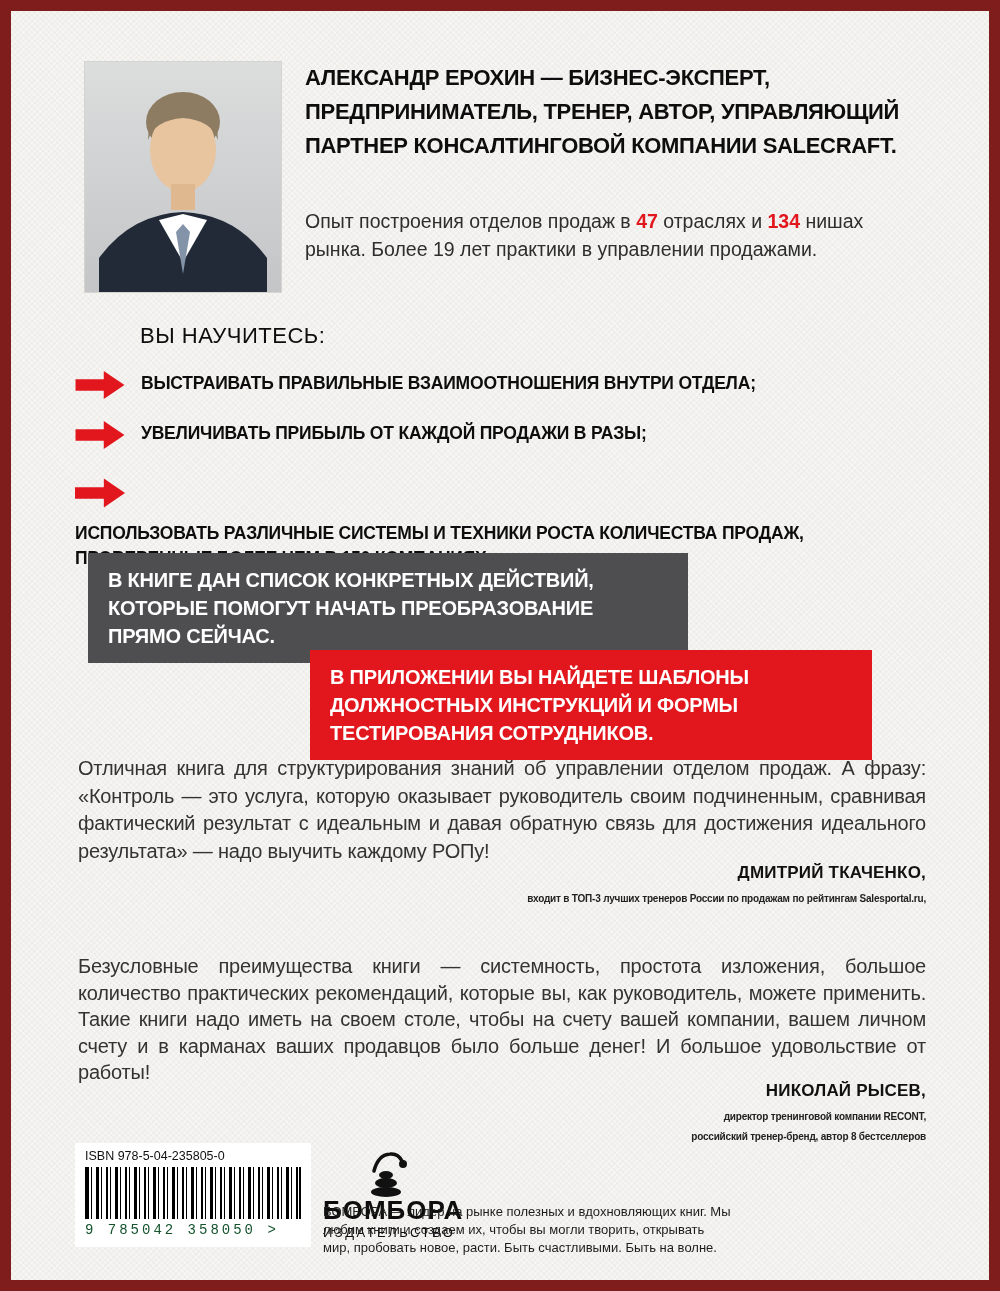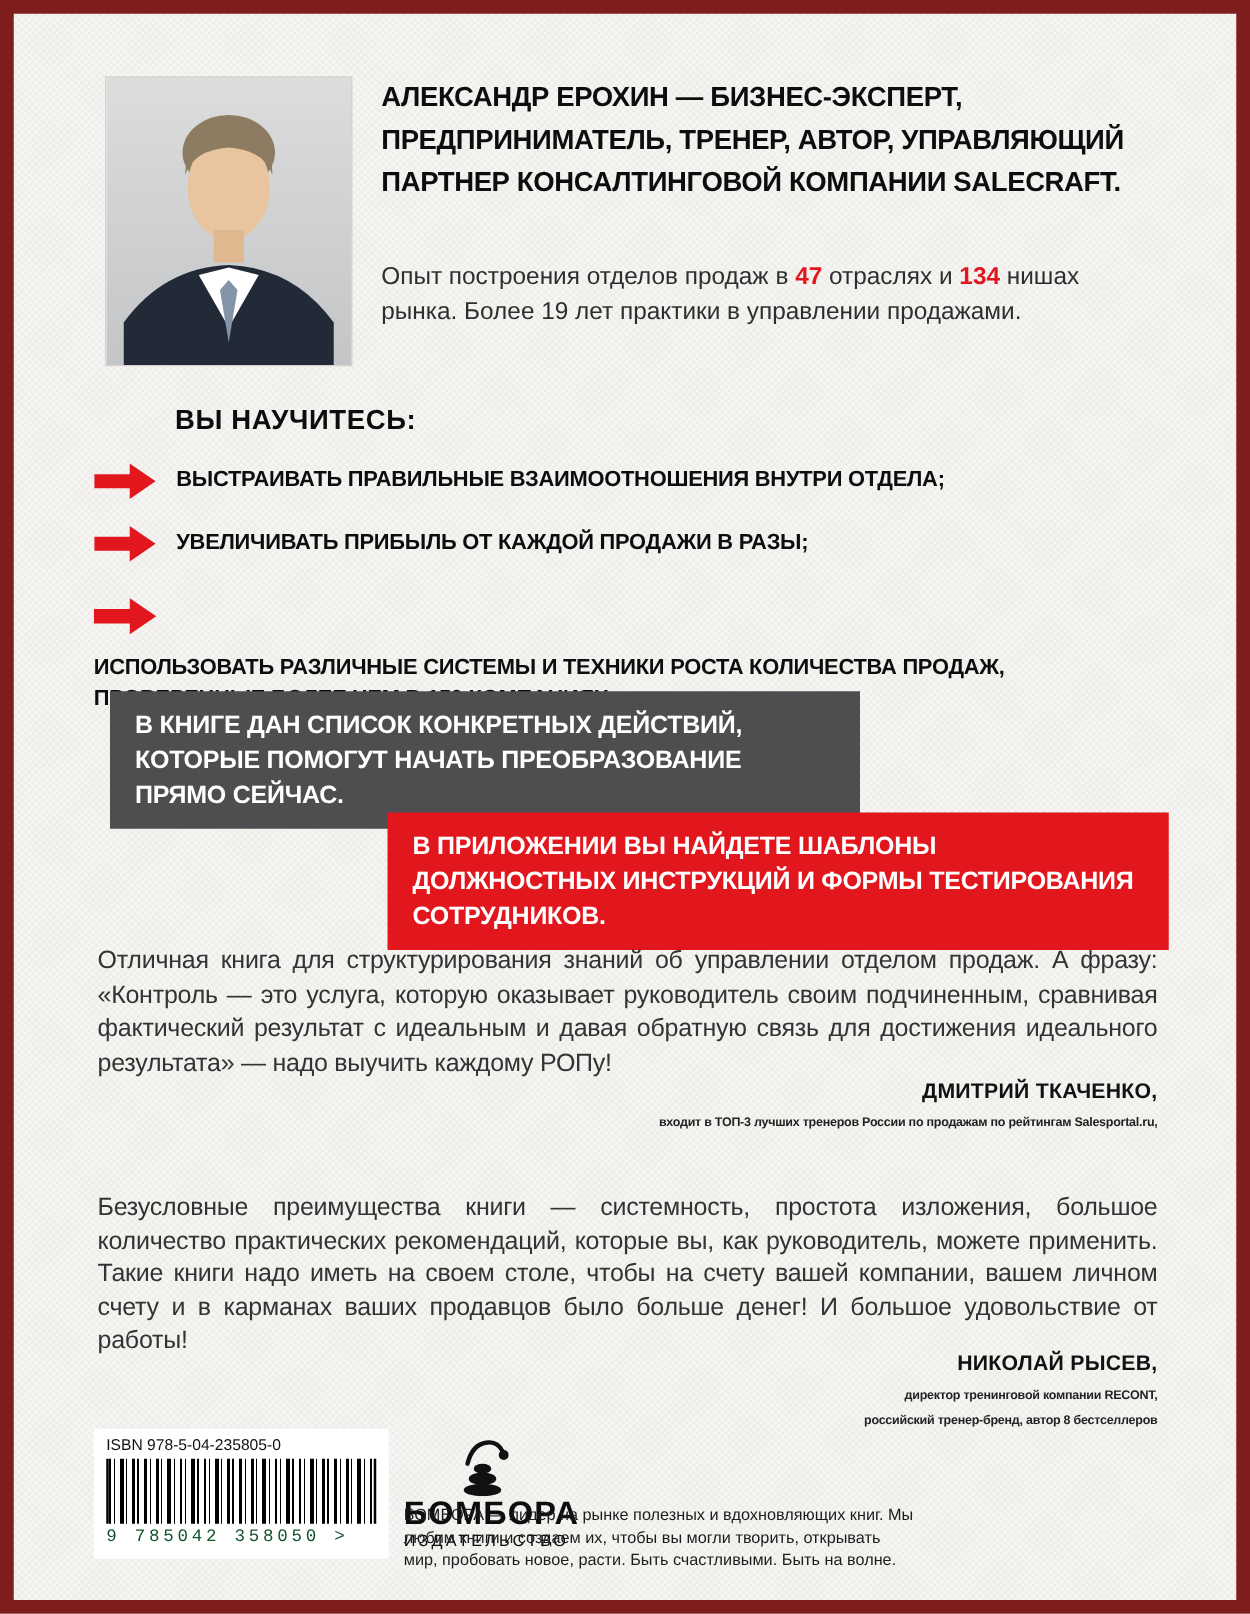--- a/index.html
+++ b/index.html
@@ -26,30 +26,30 @@
   .photo{left:74px;top:51px;width:196px;height:230px;box-shadow:0 0 0 1px #d5d4d0;}
 
   
   .headline{left:294px;top:50px;width:640px;font-weight:bold;font-size:22px;line-height:34px;letter-spacing:-0.3px;color:#0d0d0d;}
 
   
   .intro{left:294px;top:196px;width:560px;font-size:19.5px;line-height:28px;color:#2e2e2e;}
   .num-red{color:#e2161d;font-weight:bold;}
 
   
-  .learn-heading{left:129px;top:312px;font-size:22px;font-weight:bold;letter-spacing:0.5px;color:#0d0d0d;}
+  .learn-heading{left:129px;top:312px;font-size:22px;font-weight:normal;letter-spacing:0.5px;color:#0d0d0d;}
   .bullet{left:64px;width:740px;display:flex;align-items:flex-start;}
   .bullet .arrow{flex:0 0 50px;margin-right:16px;margin-top:1px;}
   .bullet .btext{font-weight:bold;font-size:17.5px;line-height:25px;letter-spacing:-0.2px;color:#0d0d0d;padding-top:3px;}
   .b1{top:357px;} .b2{top:407px;} .b3{top:456px;flex-direction:column;}
 
   
   .dark-box{left:77px;top:542px;width:600px;box-sizing:border-box;background:#4e4e50;color:#fff;
     font-weight:bold;font-size:20px;line-height:28px;letter-spacing:-0.2px;padding:13px 20px;}
-  .red-box{left:299px;top:639px;width:625px;box-sizing:border-box;background:#e2161d;color:#fff;
+  .red-box{left:299px;top:639px;width:562px;box-sizing:border-box;background:#e2161d;color:#fff;
     font-weight:bold;font-size:20px;line-height:28px;letter-spacing:-0.2px;padding:13px 20px;}
 
   
   .review-text{left:67px;width:848px;font-size:20px;line-height:27.5px;color:#333;text-align:justify;letter-spacing:-0.2px;}
   .r1{top:744px;} .r2{top:942px;line-height:26.5px;}
   .attrib{left:67px;width:848px;text-align:right;}
   .attrib .a-name{font-weight:bold;font-size:17px;color:#111;letter-spacing:0.2px;margin-bottom:6px;}
   .attrib .a-cred{font-weight:bold;font-size:10px;line-height:20px;color:#222;letter-spacing:-0.2px;}
   .at1{top:852px;} .at2{top:1070px;}
 

